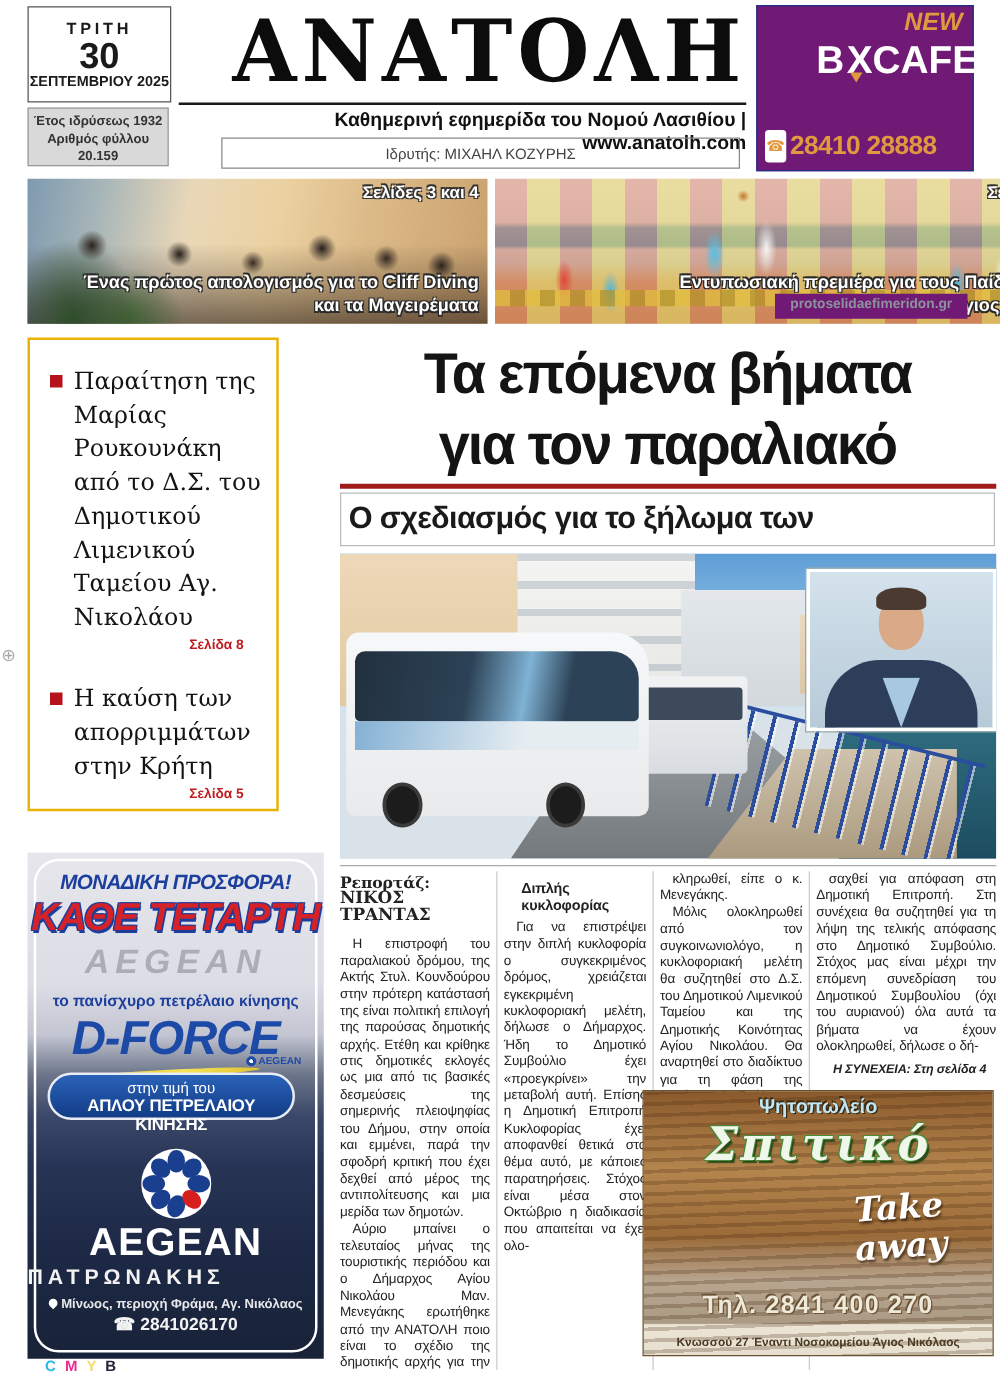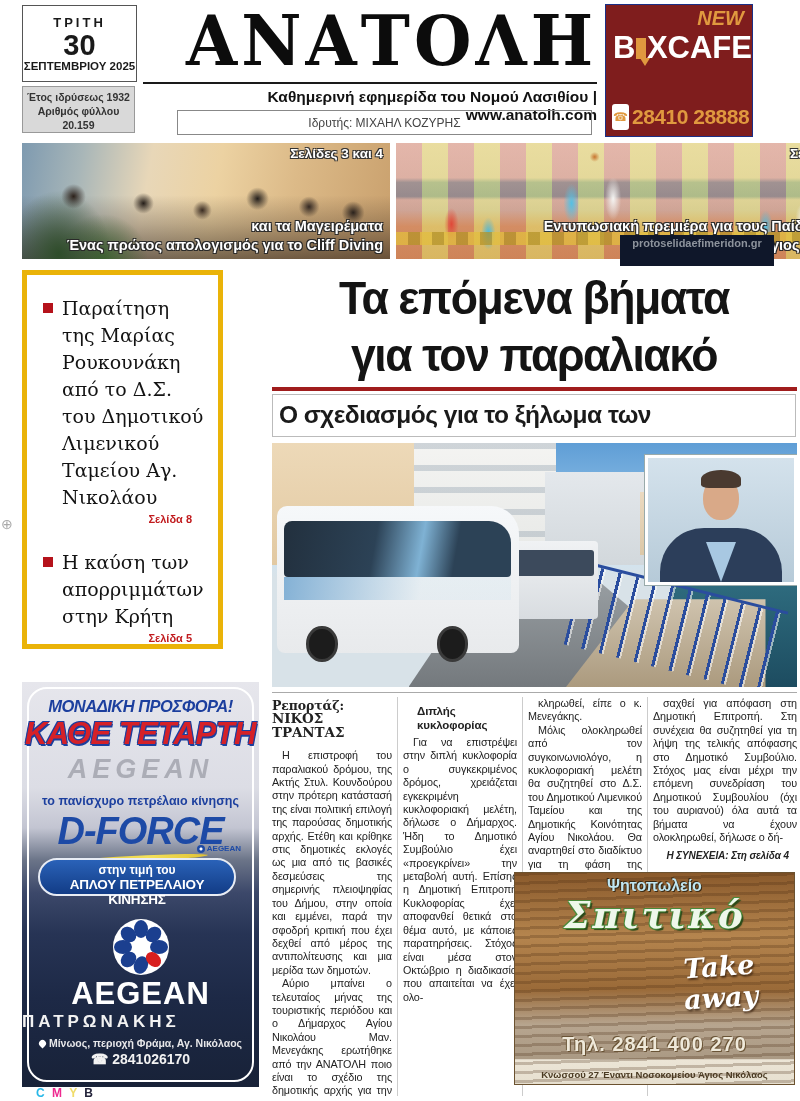--- a/index.html
+++ b/index.html
@@ -13,21 +13,21 @@
   .date-num{font-size:29px;font-weight:bold;line-height:30px;}
   .date-my{font-size:11.5px;font-weight:bold;}
   .issue-box{left:22px;top:86px;width:113px;height:47px;background:#d9d9d9;border:1px solid #999;
              text-align:center;font-size:10.5px;font-weight:bold;color:#333;line-height:14px;padding-top:3px;box-sizing:border-box;}
   .masthead{left:143px;top:0px;width:454px;text-align:right;}
   .mast-title{font-family:"DejaVu Serif",serif;font-weight:900;font-size:66px;line-height:82px;
               letter-spacing:4px;color:#0c0c0c;transform:scaleY(1.04);}
   .mast-sub{border-top:2px solid #1a1a1a;font-size:15.5px;font-weight:bold;padding-top:4px;color:#111;}
   .founder-box{left:177px;top:110px;width:415px;height:25px;border:1px solid #888;text-align:center;
                font-size:12px;color:#444;line-height:24px;box-sizing:border-box;}
-  .boxcafe{left:605px;top:4px;width:148px;height:133px;background:#7f1d1d;border:1px solid #1b2f86;box-sizing:border-box;}
+  .boxcafe{left:605px;top:4px;width:174px;height:133px;background:#701a75;border:1px solid #1b2f86;box-sizing:border-box;padding-left:40px;}
   .bc-new{text-align:right;color:#e0993f;font-weight:900;font-size:20px;font-style:italic;padding:3px 8px 0 0;line-height:20px;}
   .bc-brand{display:flex;align-items:center;color:#fff;font-weight:900;font-size:31px;padding-left:7px;margin-top:2px;}
   .bc-boxicon{display:inline-block;width:23px;height:21px;background:#e0993f;margin:0 1px;position:relative;}
   .bc-boxicon::after{content:"";position:absolute;left:4px;bottom:-7px;border-left:5px solid transparent;
                      border-right:5px solid transparent;border-top:8px solid #e0993f;}
   .bc-phone-row{position:absolute;left:6px;bottom:6px;display:flex;align-items:center;gap:3px;}
   .bc-phone-icon{width:17px;height:26px;background:#fff;border-radius:3px;color:#e0993f;font-size:12px;
                  text-align:center;line-height:26px;}
   .bc-phone{color:#e0993f;font-weight:900;font-size:21px;letter-spacing:-0.5px;}
 
@@ -55,25 +55,25 @@
       radial-gradient(ellipse 8px 18px at 88% 66%, #f0f0ee 0%, rgba(240,240,238,0) 90%),
       radial-gradient(ellipse 8px 18px at 80% 72%, #52bce2 0%, rgba(82,188,226,0) 90%),
       repeating-linear-gradient(90deg, rgba(230,90,60,.35) 0 26px, rgba(240,210,90,.5) 26px 52px),
       linear-gradient(180deg,#e3e8e6 0%,#d8dfdb 30%,#7cb0c0 34%,#6da4b8 46%,#ccd4d0 49%,#c2ccc6 58%,#caa878 72%,#c19a68 100%);}
   .photo-right::after{content:"";position:absolute;left:0;right:0;bottom:14px;height:13px;
       background:repeating-linear-gradient(90deg,#e2be3e 0 12px,#b59428 12px 24px);opacity:.75;}
   .ph-ref{position:absolute;top:3px;right:7px;color:#fff;font-weight:bold;font-size:13.5px;z-index:3;
       text-shadow:-1px -1px 0 #333,1px -1px 0 #333,-1px 1px 0 #333,1px 1px 0 #333;}
   .ph-cap{position:absolute;bottom:4px;right:7px;text-align:right;color:#fff;font-weight:bold;font-size:14.5px;
       line-height:19px;z-index:2;text-shadow:-1px -1px 0 #2a2a2a,1px -1px 0 #2a2a2a,-1px 1px 0 #2a2a2a,1px 1px 0 #2a2a2a;}
-  .watermark{left:620px;top:235px;width:154px;height:31px;background:#0f172a;color:#8d939c;font-weight:bold;
+  .watermark{left:620px;top:235px;width:154px;height:20px;background:#701a75;color:#8d939c;font-weight:bold;
       font-size:11px;line-height:17px;text-align:center;z-index:5;letter-spacing:0;}
 
   
-  .sidebar{left:22px;top:270px;width:201px;height:379px;border:5px solid #eab308;box-sizing:border-box;
+  .sidebar{left:22px;top:270px;width:201px;height:379px;border:2px solid #eab308;box-sizing:border-box;
            padding:20px 12px 0 16px;background:#fff;}
   .sb-item{display:flex;gap:9px;font-family:"DejaVu Serif",serif;font-size:19px;line-height:27px;color:#131313;}
   .sb-bullet{flex:0 0 10px;width:10px;height:10px;background:#b5121b;margin-top:8px;}
   .sb-ref{text-align:right;color:#c11b1e;font-weight:bold;font-size:11px;margin:2px 14px 24px 0;}
 
   
   .headline{left:270px;top:270px;width:528px;text-align:center;font-weight:700;font-size:46px;
             line-height:57px;letter-spacing:-1.5px;color:#141414;transform:scaleX(.97);}
   .red-rule{left:272px;top:387px;width:525px;height:4px;background:#a01c1c;}
   .subhead-box{left:272px;top:394px;width:524px;height:43px;border:1px solid #bbb;box-sizing:border-box;
@@ -142,21 +142,21 @@
   .ae-brand{position:absolute;top:128px;width:100%;text-align:center;font-style:italic;font-weight:900;
             font-size:38px;color:#1d4aa6;letter-spacing:-1px;}
   .ae-brand-mini{position:absolute;top:162px;right:18px;display:flex;align-items:center;gap:2px;
                  font-weight:900;font-size:8px;color:#1d4aa6;}
   .ae-minidot{width:8px;height:8px;border-radius:50%;background:radial-gradient(circle,#fff 0 25%,#1d4aa6 30% 100%);}
   .ae-swoosh{position:absolute;top:174px;left:34px;width:152px;height:6px;border-radius:50%;
              background:linear-gradient(90deg,#d8b82a,#f5e259 60%,#e0c234);transform:rotate(-3deg);}
   .ae-pill{position:absolute;top:176px;left:16px;width:198px;height:38px;border-radius:20px;
            background:linear-gradient(#2a62b8,#123c86);border:2px solid #e8ecf4;box-sizing:border-box;
            text-align:center;color:#fff;}
-  .ae-pill1{font-weight:bold;font-size:12px;margin-top:3px;}
+  .ae-pill1{font-weight:normal;font-size:12px;margin-top:3px;}
   .ae-pill2{font-weight:800;font-size:13.5px;letter-spacing:-0.2px;}
   .ae-logo{position:absolute;top:236px;left:50%;transform:translateX(-50%);}
   .ae-name{position:absolute;top:296px;width:100%;text-align:center;color:#fff;font-weight:900;font-size:31px;
            letter-spacing:1px;line-height:31px;}
   .ae-dealer{position:absolute;top:330px;width:100%;text-align:left;color:#f2f2f2;font-weight:bold;
              font-size:17px;letter-spacing:4px;}
   .ae-addr{position:absolute;top:355px;width:100%;text-align:center;color:#e8e8ea;font-size:10.5px;font-weight:bold;}
   .ae-pin{display:inline-block;width:7px;height:7px;background:#fff;border-radius:50% 50% 50% 0;
           transform:rotate(-45deg);margin-right:3px;}
   .ae-phone{position:absolute;top:369px;width:100%;text-align:center;color:#f2f2f2;font-size:14px;font-weight:bold;}
@@ -220,22 +220,22 @@
     </div>
     <div class="bc-phone-row">
       <span class="bc-phone-icon">☎</span>
       <span class="bc-phone">28410 28888</span>
     </div>
   </div>
 
   <div class="abs photo photo-left">
     <div class="ph-ref">Σελίδες 3 και 4</div>
     <div class="ph-cap">
+      <div>Ένας πρώτος απολογισμός για το Cliff Diving</div>
       <div>και τα Μαγειρέματα</div>
-      <div>Ένας πρώτος απολογισμός για το Cliff Diving</div>
     </div>
   </div>
   <div class="abs photo photo-right">
     <div class="ph-ref">Σελίδα 23</div>
     <div class="ph-cap" style="right:40px;">
       <div>Εντυπωσιακή πρεμιέρα για τους Παίδες</div>
       <div>Β΄ του Άγιος Νι</div>
     </div>
   </div>
   <div class="abs watermark">protoselidaefimeridon.gr</div>

